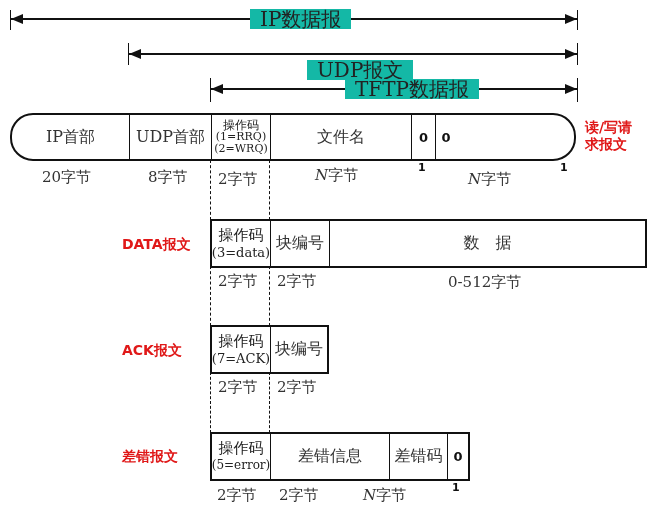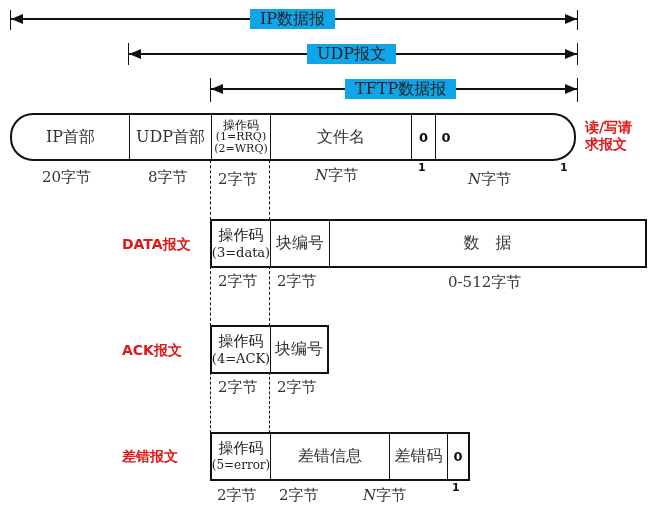--- a/index.html
+++ b/index.html
@@ -4,21 +4,21 @@
   <style>
     html, body { margin: 0; padding: 0; background: #ffffff; }
     body { width: 650px; height: 510px; position: relative; overflow: hidden;
            font-family: "DejaVu Serif", "Liberation Serif", serif; color: #222; }
     .arrow-line { position: absolute; height: 2px; background: #111; }
     .tick { position: absolute; width: 1px; background: #111; }
     .ah-left { position: absolute; width: 0; height: 0; border-top: 5px solid transparent;
                border-bottom: 5px solid transparent; border-right: 12px solid #111; }
     .ah-right { position: absolute; width: 0; height: 0; border-top: 5px solid transparent;
                 border-bottom: 5px solid transparent; border-left: 12px solid #111; }
-    .arrow-label { position: absolute; background: #0ea5e9; font-size: 16px; padding: 0 10px;
+    .arrow-label { position: absolute; background: #14b8a6; font-size: 20px; padding: 0 10px;
                    line-height: 20px; white-space: nowrap; }
     .box { position: absolute; border: 2px solid #111; box-sizing: border-box; display: flex; }
     .cell { box-sizing: border-box; border-right: 1.5px solid #111; display: flex;
             align-items: center; justify-content: center; text-align: center; font-size: 16px;
             color: #333; }
     .cell:last-child { border-right: none; }
     .cell.opcode { flex-direction: column; font-size: 15px; line-height: 17px; color: #222; }
     .cell.opcode.small { font-size: 11px; line-height: 12px; }
     .cell.zero { font-family: "DejaVu Sans", "Liberation Sans", sans-serif; font-weight: bold;
                  font-size: 13px; color: #111; }
@@ -41,21 +41,21 @@
   <div class="ah-right" style="left:565px; top:14px;"></div>
   <div class="arrow-label" style="left:250px; top:9px;">IP数据报</div>
 </div>
 
 <div>
   <div class="tick" style="left:128px; top:43px; height:22px;"></div>
   <div class="tick" style="left:577px; top:43px; height:22px;"></div>
   <div class="arrow-line" style="left:129px; top:53px; width:448px;"></div>
   <div class="ah-left" style="left:129px; top:49px;"></div>
   <div class="ah-right" style="left:565px; top:49px;"></div>
-  <div class="arrow-label" style="left:307px; top:44px;">UDP报文</div>
+  <div class="arrow-label" style="left:307px; top:60px;">UDP报文</div>
 </div>
 
 <div>
   <div class="tick" style="left:210px; top:78px; height:24px;"></div>
   <div class="tick" style="left:577px; top:78px; height:24px;"></div>
   <div class="arrow-line" style="left:211px; top:88px; width:366px;"></div>
   <div class="ah-left" style="left:211px; top:84px;"></div>
   <div class="ah-right" style="left:565px; top:84px;"></div>
   <div class="arrow-label" style="left:345px; top:79px;">TFTP数据报</div>
 </div>
@@ -102,21 +102,21 @@
   <div class="cell" style="flex:1;">数　据</div>
 </div>
 <div class="size" style="left:218px; top:272px;">2字节</div>
 <div class="size" style="left:277px; top:272px;">2字节</div>
 <div class="size" style="left:448px; top:273px;">0-512字节</div>
 
 <div class="red-label" style="left:122px; top:342px;">ACK报文</div>
 <div class="box" style="left:210px; top:325px; width:119px; height:49px;">
   <div class="cell opcode" style="width:59px;">
     <span>操作码</span>
-    <span style="font-size:13px;">(4=ACK)</span>
+    <span style="font-size:13px;">(7=ACK)</span>
   </div>
   <div class="cell" style="flex:1;">块编号</div>
 </div>
 <div class="size" style="left:218px; top:378px;">2字节</div>
 <div class="size" style="left:277px; top:378px;">2字节</div>
 
 <div class="red-label" style="left:122px; top:448px;">差错报文</div>
 <div class="box" style="left:210px; top:432px; width:260px; height:49px;">
   <div class="cell opcode" style="width:59px;">
     <span>操作码</span>

